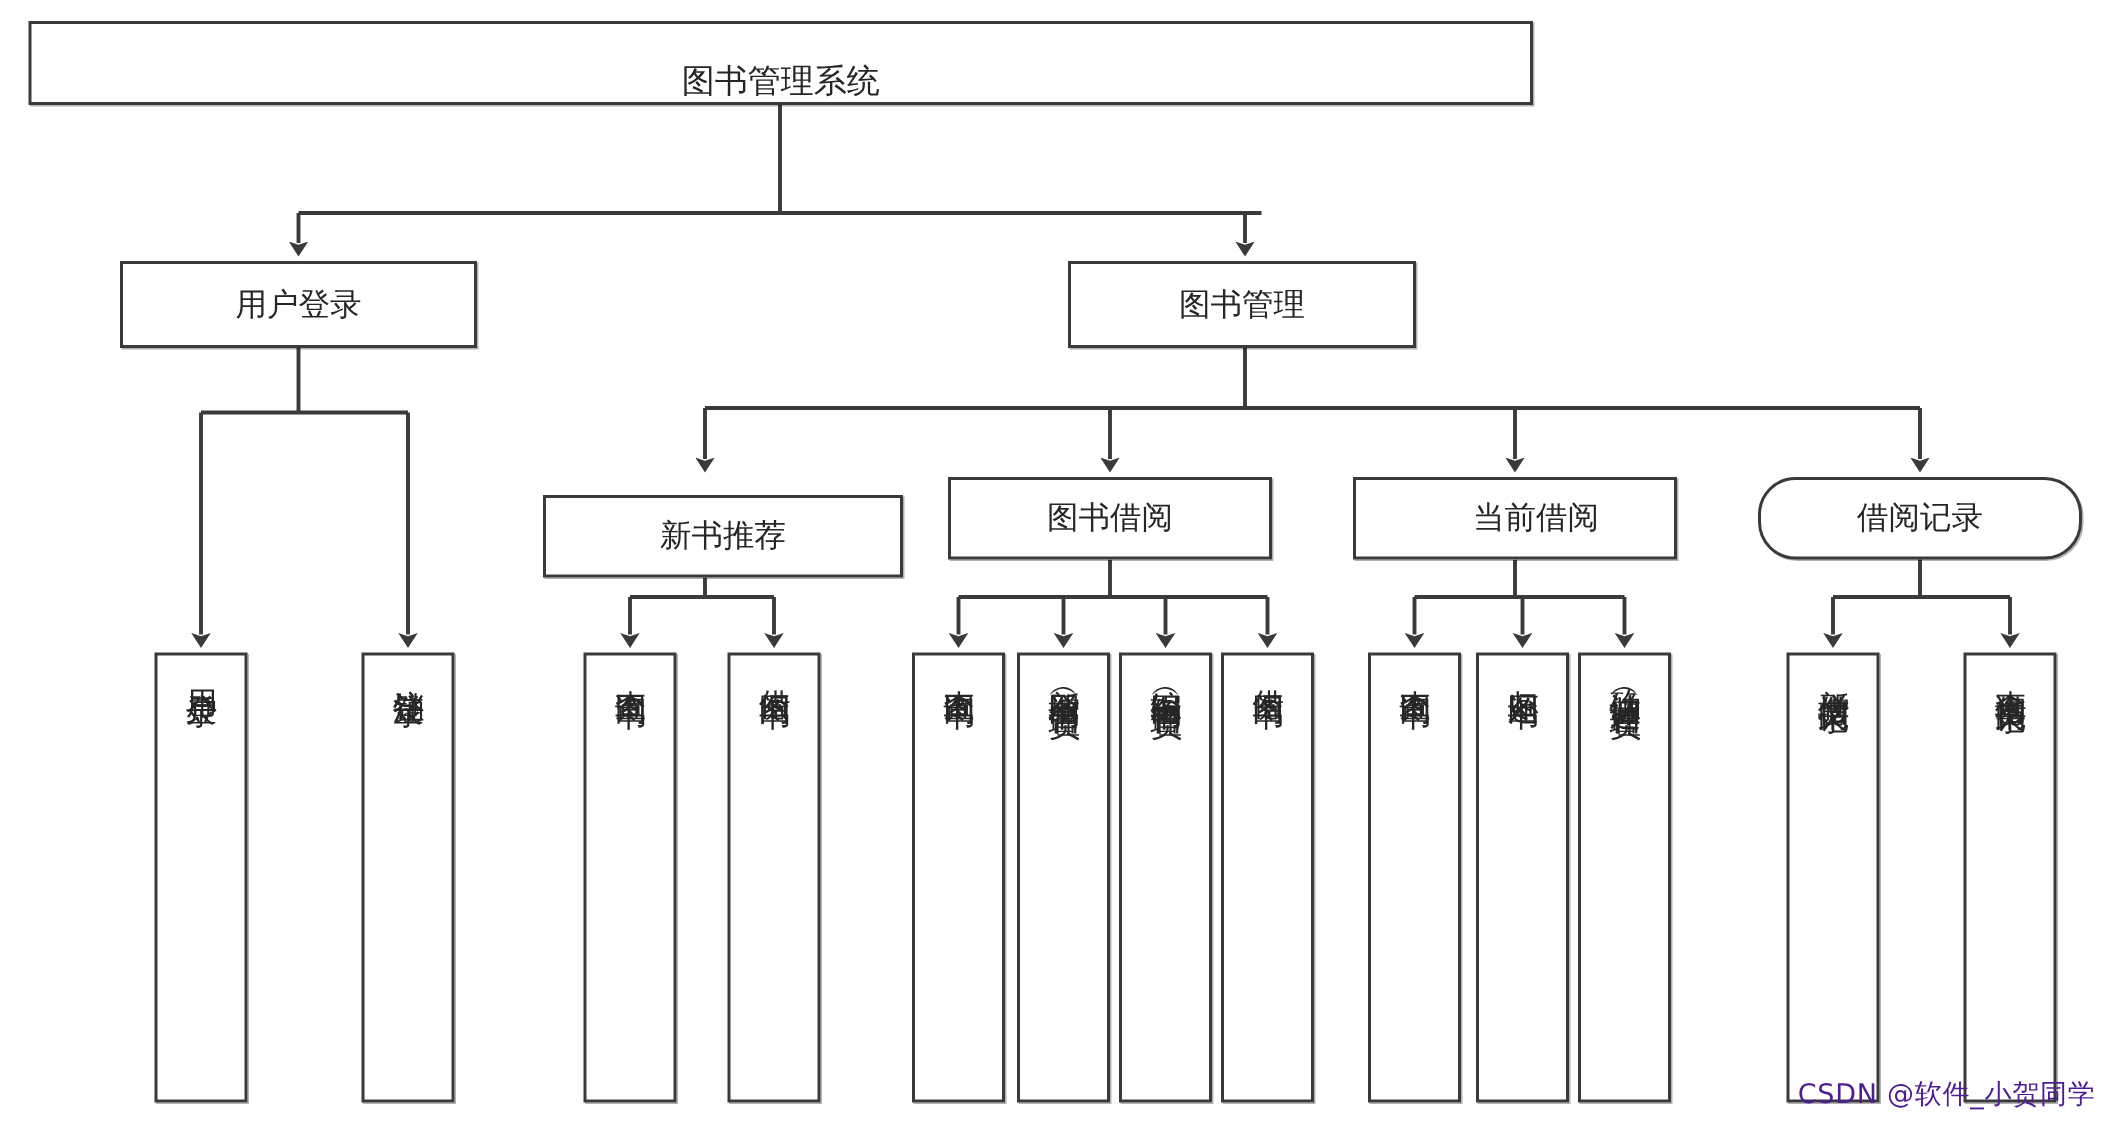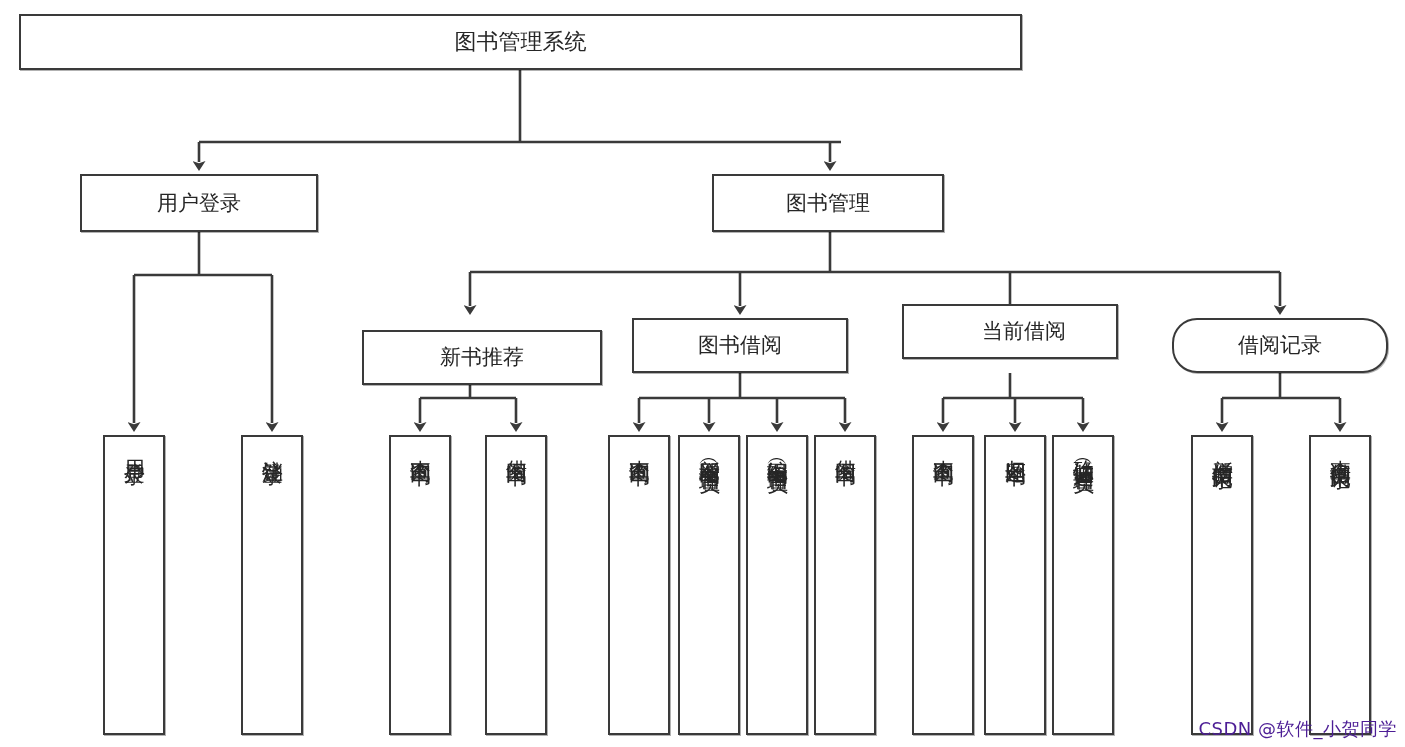--- a/index.html
+++ b/index.html
@@ -126,38 +126,38 @@
     </g>
 
     <g stroke="#3a3a3a" stroke-width="2.6" fill="none">
       <path d="M1280,373 L1280,398"></path>
       <path d="M1222,398 L1340,398"></path>
       <path d="M1222,398 L1222,423" marker-end="url(#arrow)"></path>
       <path d="M1340,398 L1340,423" marker-end="url(#arrow)"></path>
     </g>
   </svg>
 
-  <div class="node root" style="left:19px;top:14px;width:1003px;height:56px;">
+  <div class="node root" style="left:19px;top:14px;width:1003px;height:56px;align-items:flex-end;">
     <span class="node-label">图书管理系统</span>
   </div>
 
   <div class="node level2" style="left:80px;top:174px;width:238px;height:58px;">
     <span class="node-label">用户登录</span>
   </div>
   <div class="node level2" style="left:712px;top:174px;width:232px;height:58px;">
     <span class="node-label">图书管理</span>
   </div>
 
   <div class="node level3" style="left:362px;top:330px;width:240px;height:55px;">
     <span class="node-label">新书推荐</span>
   </div>
   <div class="node level3" style="left:632px;top:318px;width:216px;height:55px;">
     <span class="node-label">图书借阅</span>
   </div>
-  <div class="node level3" style="left:902px;top:304px;width:216px;height:55px;padding-left:28px;">
+  <div class="node level3" style="left:902px;top:318px;width:216px;height:55px;padding-left:28px;">
     <span class="node-label">当前借阅</span>
   </div>
   <div class="node level3" style="left:1172px;top:318px;width:216px;height:55px;border-radius:25px;">
     <span class="node-label">借阅记录</span>
   </div>
 
   <div class="node leaf" style="left:103px;top:435px;width:62px;height:300px;">
     <span class="node-label">用户登录</span>
   </div>
   <div class="node leaf" style="left:241px;top:435px;width:62px;height:300px;">

